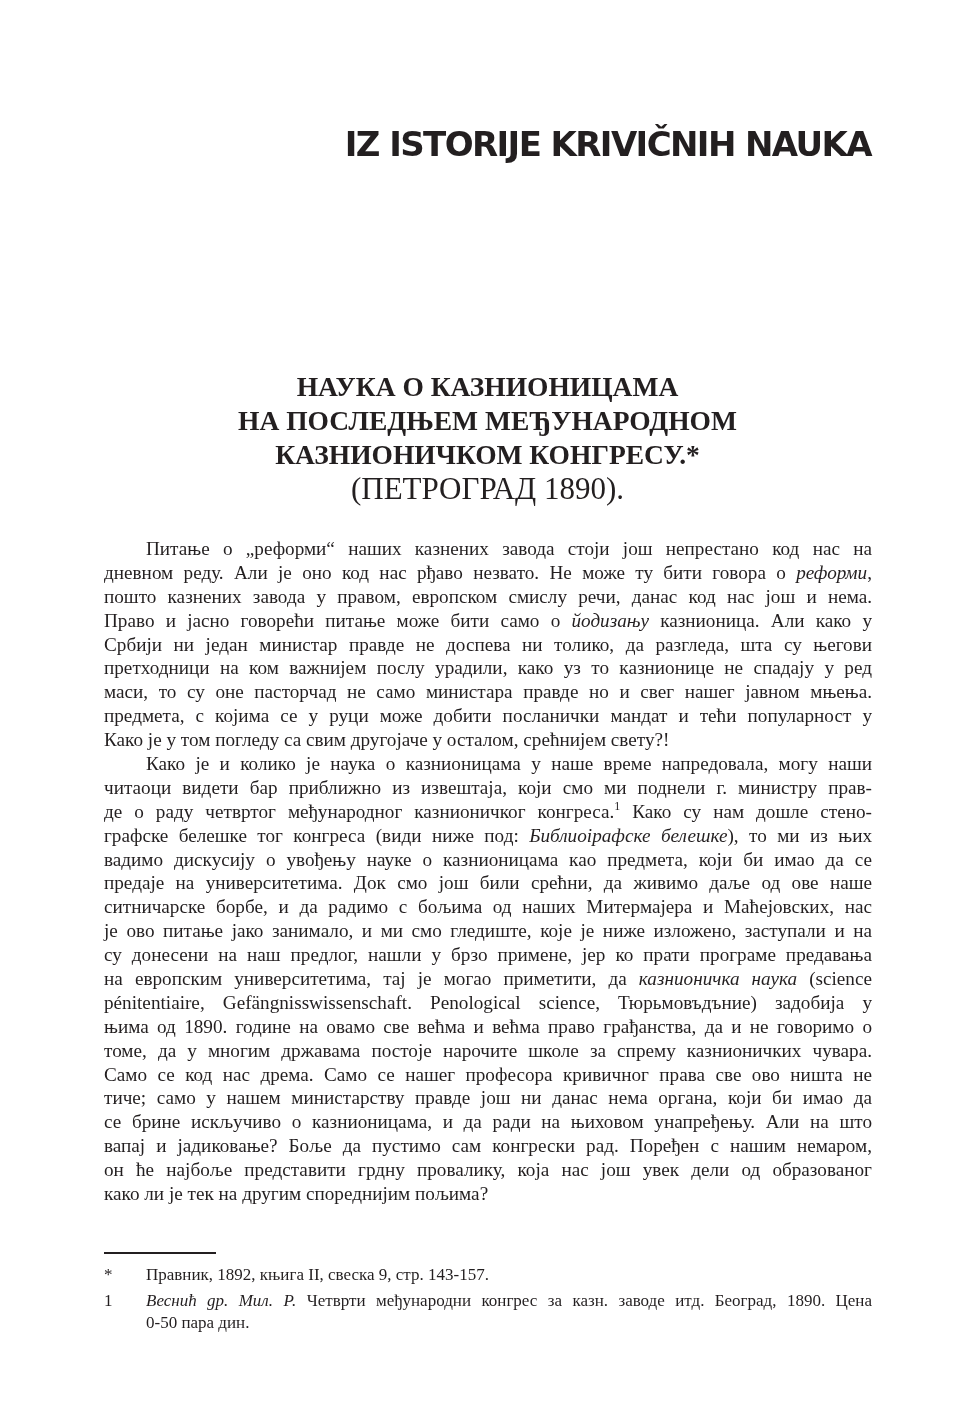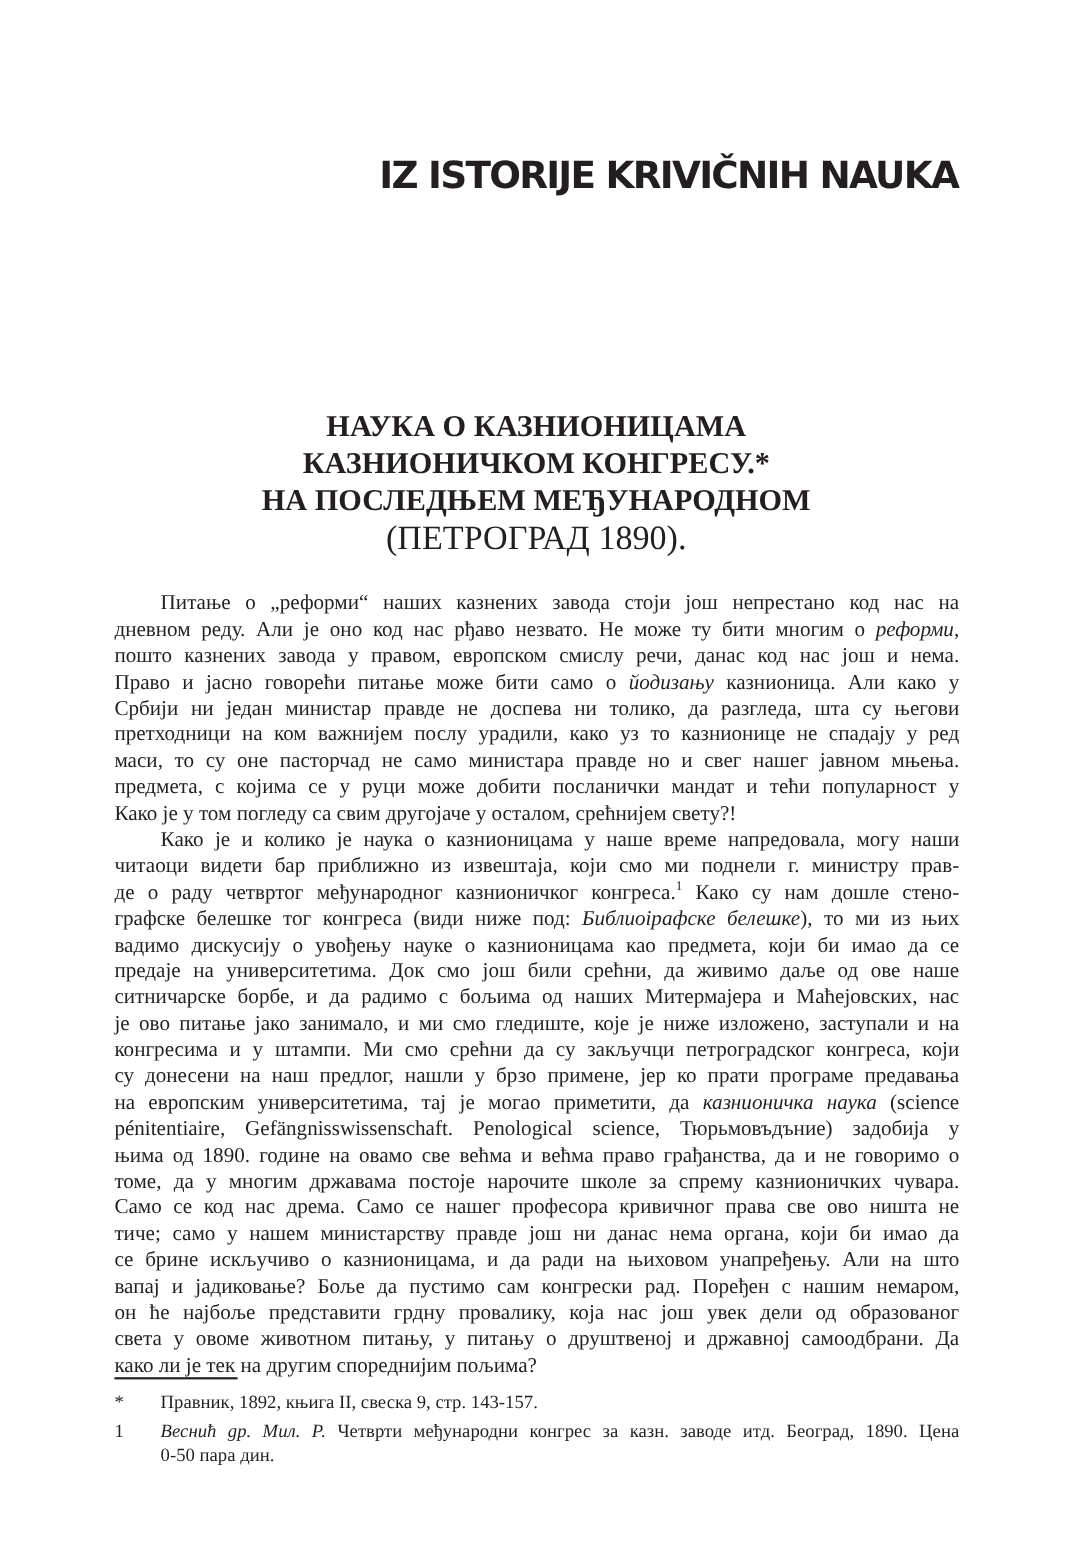--- a/index.html
+++ b/index.html
@@ -1,18 +1,18 @@
 <!DOCTYPE html>
 <html><head>
 <meta charset="utf-8">
 <style>
   html, body { margin:0; padding:0; background:#ffffff; }
   body { width:975px; height:1418px; position:relative; overflow:hidden; color:#231f20; }
   .section-title {
-    position:absolute; right:104px; top:140px;
+    position:absolute; right:104px; top:124px;
     font-family:"DejaVu Sans", sans-serif; font-weight:bold;
     font-size:34px; letter-spacing:-1.6px; color:#231f20; white-space:nowrap;
   }
   .article-title {
     position:absolute; left:0; width:975px; top:370px; text-align:center;
     font-family:"Liberation Serif", serif; color:#231f20;
   }
   .article-title .t { font-weight:bold; font-size:27.5px; line-height:34px; display:block; }
   .article-title .sub { font-size:31px; line-height:34px; display:block; }
   .body-text {
@@ -38,58 +38,56 @@
   .fn .l { display:block; white-space:nowrap; text-align:justify; text-align-last:justify; }
   .fn .l.last { text-align-last:left; }
 </style>
 </head>
 <body>
 
 <div class="section-title">IZ ISTORIJE KRIVIČNIH NAUKA</div>
 
 <div class="article-title">
   <span class="t">НАУКА О КАЗНИОНИЦАМА</span>
+  <span class="t">НА ПОСЛЕДЊЕМ МЕЂУНАРОДНОМ</span>
   <span class="t">КАЗНИОНИЧКОМ КОНГРЕСУ.*</span>
-  <span class="t">НА ПОСЛЕДЊЕМ МЕЂУНАРОДНОМ</span>
   <span class="sub">(ПЕТРОГРАД 1890).</span>
 </div>
 
 <div class="body-text" id="body-text">
     <div>
       <span class="line indent"><span>Питање о „реформи“ наших казнених завода стоји још непрестано код нас на</span></span>
-      <span class="line"><span>дневном реду. Али је оно код нас рђаво незвато. Не може ту бити многим о </span><i>реформи</i><span>,</span></span>
+      <span class="line"><span>дневном реду. Али је оно код нас рђаво незвато. Не може ту бити говора о </span><i>реформи</i><span>,</span></span>
       <span class="line"><span>пошто казнених завода у правом, европском смислу речи, данас код нас још и нема.</span></span>
       <span class="line"><span>Право и јасно говорећи питање може бити само о </span><i>йодизању</i><span> казнионица. Али како у</span></span>
       <span class="line"><span>Србији ни један министар правде не доспева ни толико, да разгледа, шта су његови</span></span>
       <span class="line"><span>претходници на ком важнијем послу урадили, како уз то казнионице не спадају у ред</span></span>
       <span class="line"><span>маси, то су оне пасторчад не само министара правде но и свег нашег јавном мњења.</span></span>
       <span class="line"><span>предмета, с којима се у руци може добити посланички мандат и тећи популарност у</span></span>
       <span class="line last"><span>Како је у том погледу са свим другојаче у осталом, срећнијем свету?!</span></span>
     </div>
     <div>
       <span class="line indent"><span>Како је и колико је наука о казнионицама у наше време напредовала, могу наши</span></span>
       <span class="line"><span>читаоци видети бар приближно из извештаја, који смо ми поднели г. министру прав-</span></span>
       <span class="line"><span>де о раду четвртог међународног казнионичког конгреса.</span><sup>1</sup><span> Како су нам дошле стено-</span></span>
       <span class="line"><span>графске белешке тог конгреса (види ниже под: </span><i>Библиоірафске белешке</i><span>), то ми из њих</span></span>
       <span class="line"><span>вадимо дискусију о увођењу науке о казнионицама као предмета, који би имао да се</span></span>
       <span class="line"><span>предаје на университетима. Док смо још били срећни, да живимо даље од ове наше</span></span>
       <span class="line"><span>ситничарске борбе, и да радимо с бољима од наших Митермајера и Маћејовских, нас</span></span>
       <span class="line"><span>је ово питање јако занимало, и ми смо гледиште, које је ниже изложено, заступали и на</span></span>
-      <span class="line"><span>конгресима и у штампи. Ми смо срећни да су закључци петроградског конгреса, који</span></span>
       <span class="line"><span>су донесени на наш предлог, нашли у брзо примене, јер ко прати програме предавања</span></span>
       <span class="line"><span>на европским университетима, тај је могао приметити, да </span><i>казнионичка наука</i><span> (science</span></span>
       <span class="line"><span>pénitentiaire, Gefängnisswissenschaft. Penological science, Тюрьмовъдъние) задобија у</span></span>
       <span class="line"><span>њима од 1890. године на овамо све већма и већма право грађанства, да и не говоримо о</span></span>
       <span class="line"><span>томе, да у многим државама постоје нарочите школе за спрему казнионичких чувара.</span></span>
       <span class="line"><span>Само се код нас дрема. Само се нашег професора кривичног права све ово ништа не</span></span>
       <span class="line"><span>тиче; само у нашем министарству правде још ни данас нема органа, који би имао да</span></span>
       <span class="line"><span>се брине искључиво о казнионицама, и да ради на њиховом унапређењу. Али на што</span></span>
       <span class="line"><span>вапај и јадиковање? Боље да пустимо сам конгрески рад. Поређен с нашим немаром,</span></span>
       <span class="line"><span>он ће најбоље представити грдну провалику, која нас још увек дели од образованог</span></span>
-      <span class="line"><span>света у овоме животном питању, у питању о друштвеној и државној самоодбрани. Да</span></span>
       <span class="line last"><span>како ли је тек на другим споредниjим пољима?</span></span>
     </div>
   </div>
 
 <div class="footnote-rule"></div>
 
 <div class="footnotes" id="footnotes">
     <div class="fn">
       <span class="mark">*</span>
       <span class="txt">

